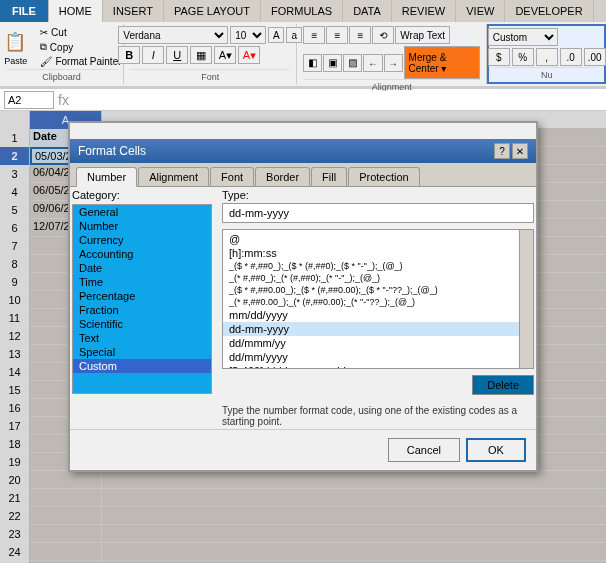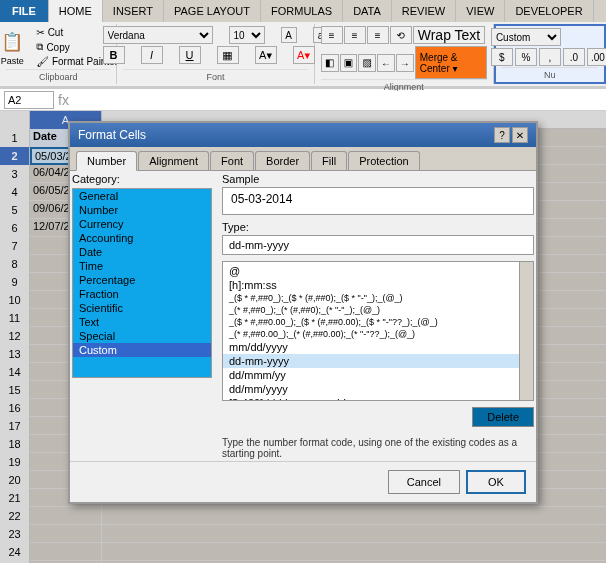--- a/index.html
+++ b/index.html
@@ -110,21 +110,21 @@
 
     
     .font-group-content {
       display: flex;
       flex-direction: column;
       gap: 2px;
     }
     .font-row {
       display: flex;
       align-items: center;
-      gap: 16px;
+      gap: 2px;
     }
     .font-select {
       height: 18px;
       font-size: 10px;
       width: 110px;
       border: 1px solid #aaa;
     }
     .font-size-select {
       height: 18px;
       font-size: 10px;
@@ -174,21 +174,21 @@
       border: 1px solid #aaa;
       background: #f0f0f0;
       cursor: pointer;
       display: flex;
       align-items: center;
       justify-content: center;
       font-size: 10px;
     }
     .wrap-text-btn {
       height: 18px;
-      font-size: 14px;
+      font-size: 10px;
       padding: 0 4px;
       border: 1px solid #aaa;
       background: #f0f0f0;
       cursor: pointer;
       display: flex;
       align-items: center;
     }
     .merge-btn {
       height: 33px;
       font-size: 10px;
@@ -336,20 +336,21 @@
       font-size: 11px;
     }
     .dialog-title-bar {
       background: linear-gradient(to bottom, #4a7bbf, #2b5fa0);
       color: white;
       padding: 4px 8px;
       display: flex;
       align-items: center;
       justify-content: space-between;
       height: 24px;
+      margin-top: 16px;
     }
     .dialog-title {
       font-size: 12px;
       font-weight: normal;
     }
     .dialog-controls {
       display: flex;
       gap: 2px;
     }
     .dialog-control-btn {
@@ -780,24 +781,20 @@
                 <div class="category-item">Percentage</div>
                 <div class="category-item">Fraction</div>
                 <div class="category-item">Scientific</div>
                 <div class="category-item">Text</div>
                 <div class="category-item">Special</div>
                 <div class="category-item selected">Custom</div>
               </div>
             </div>
 
             <div class="right-panel">
-              <div>
-                <div class="sample-label">Sample</div>
-                <div class="sample-box">05-03-2014</div>
-              </div>
               <div>
                 <div class="type-label">Type:</div>
                 <input class="type-input" type="text" value="dd-mm-yyyy" style="">
               </div>
               <div class="format-list-container">
                 <div class="format-list">
                   <div class="format-item">@</div>
                   <div class="format-item">[h]:mm:ss</div>
                   <div class="format-item" style="font-size:9px">_($ * #,##0_);_($ * (#,##0);_($ * "-"_);_(@_)</div>
                   <div class="format-item" style="font-size:9px">_(* #,##0_);_(* (#,##0);_(* "-"_);_(@_)</div>

